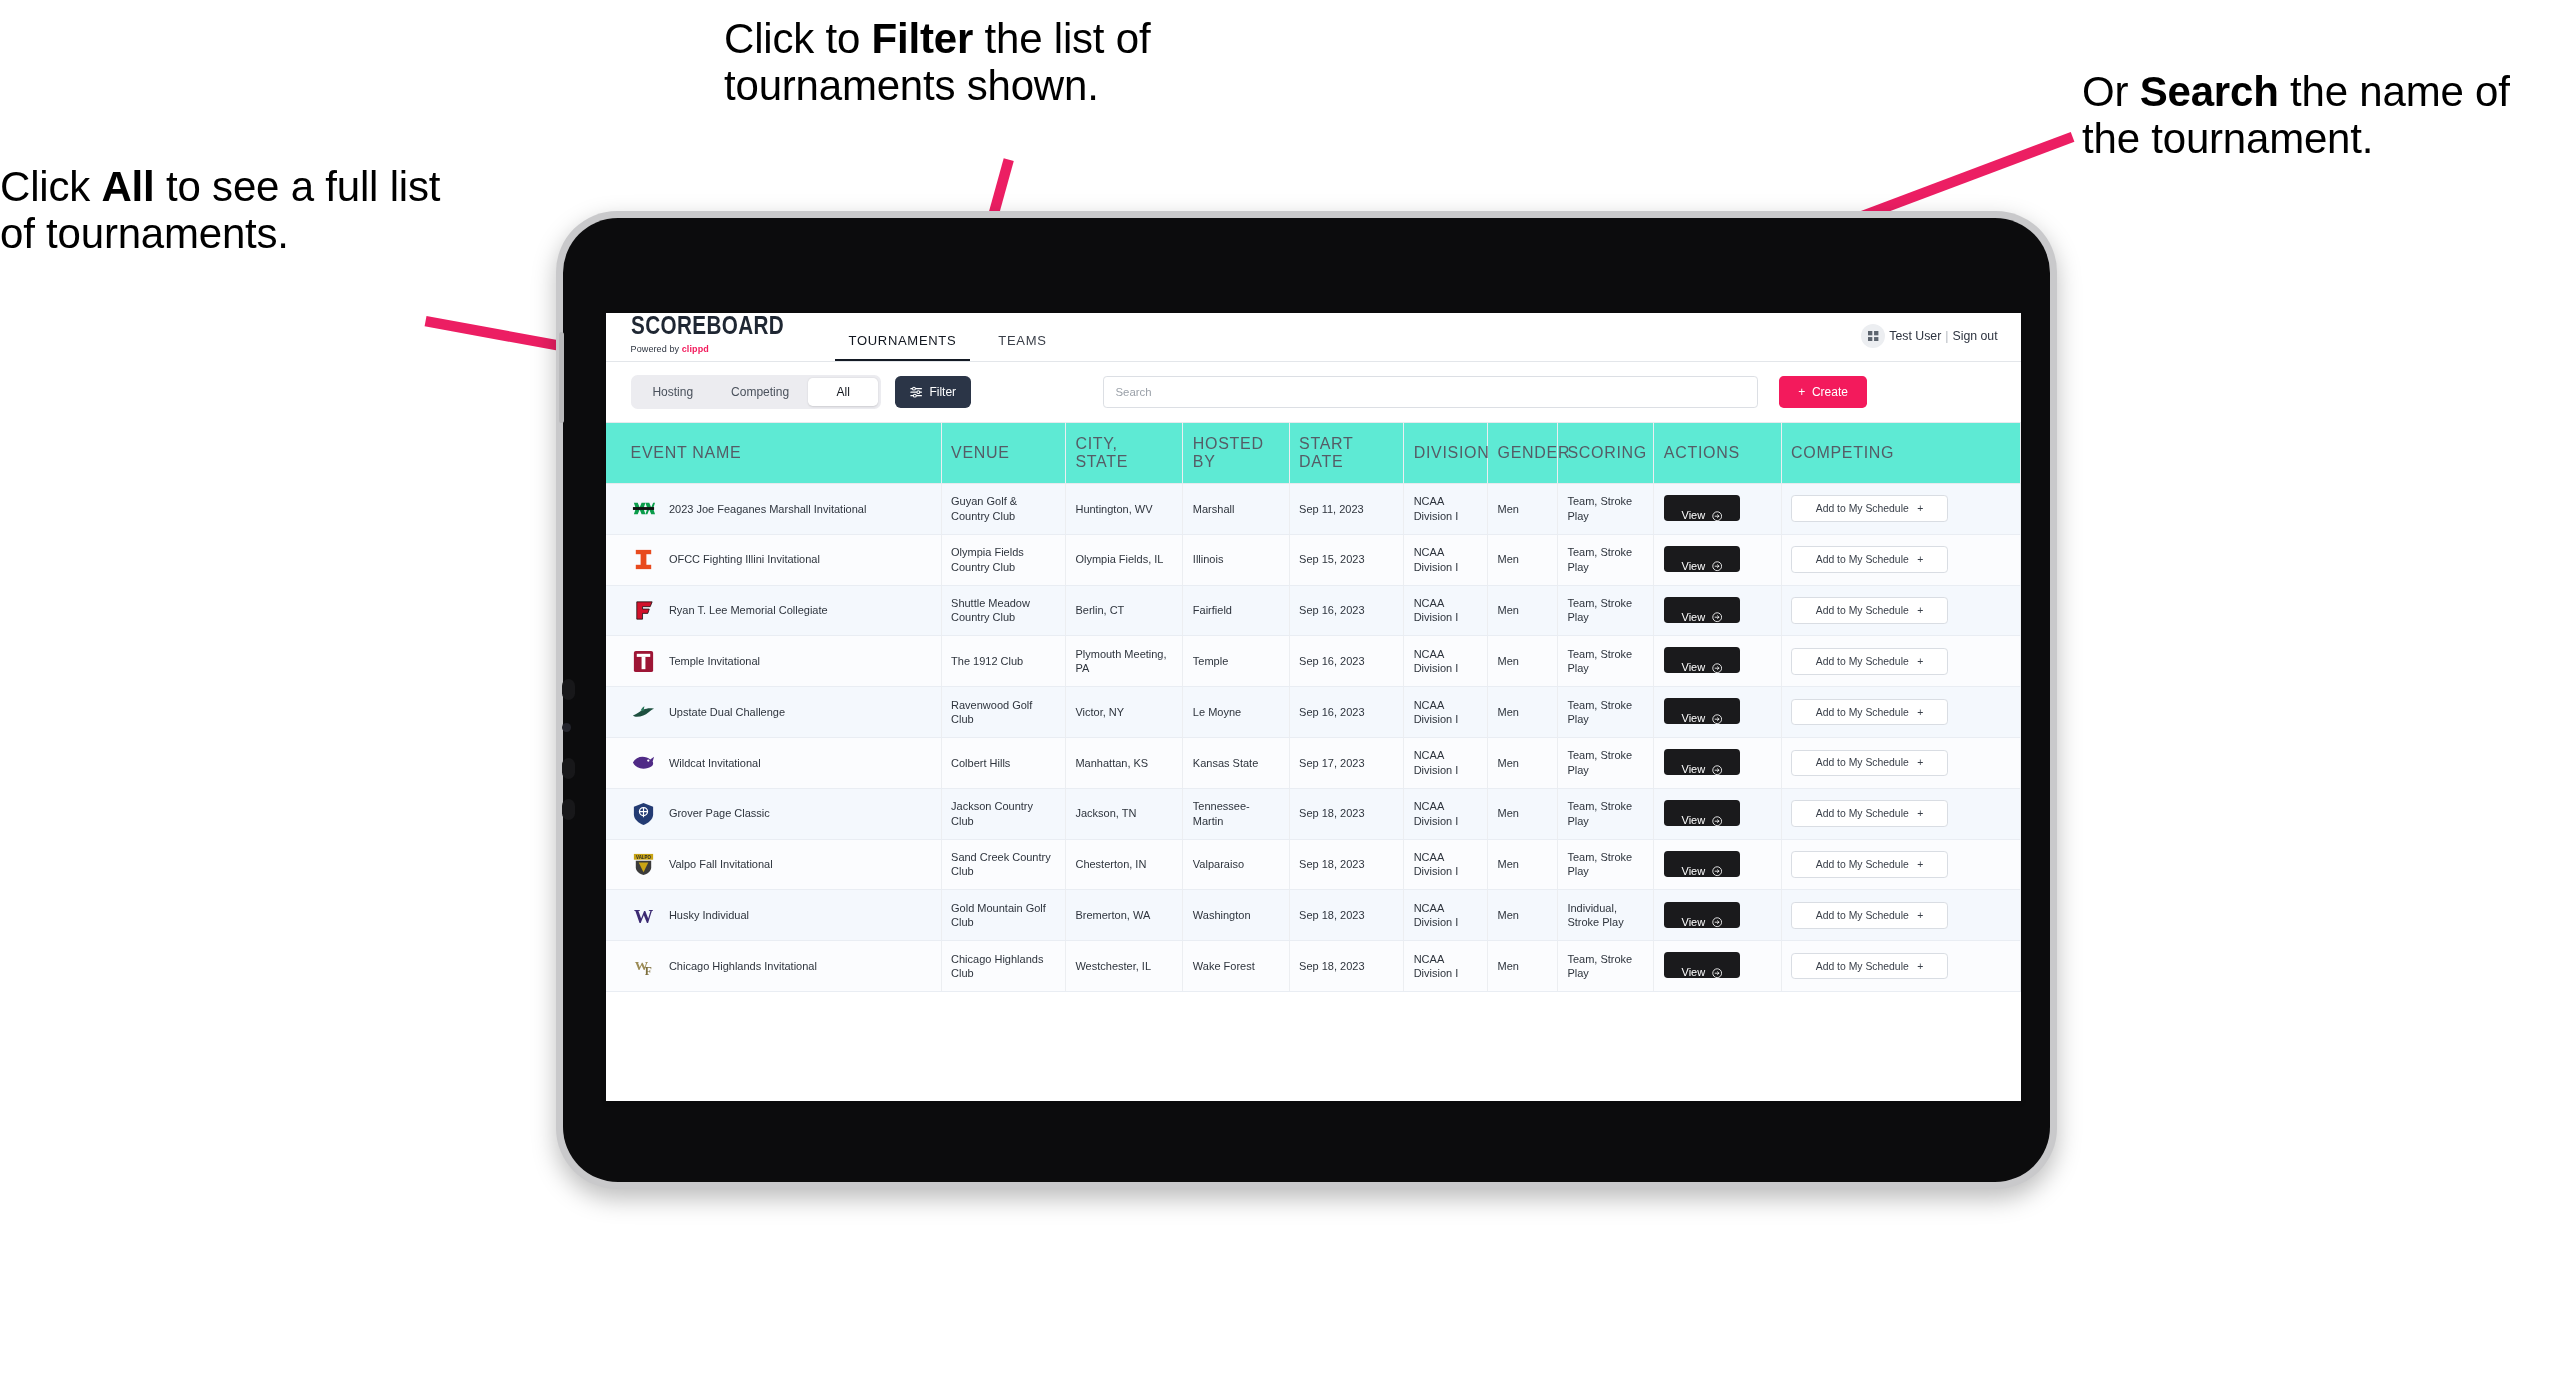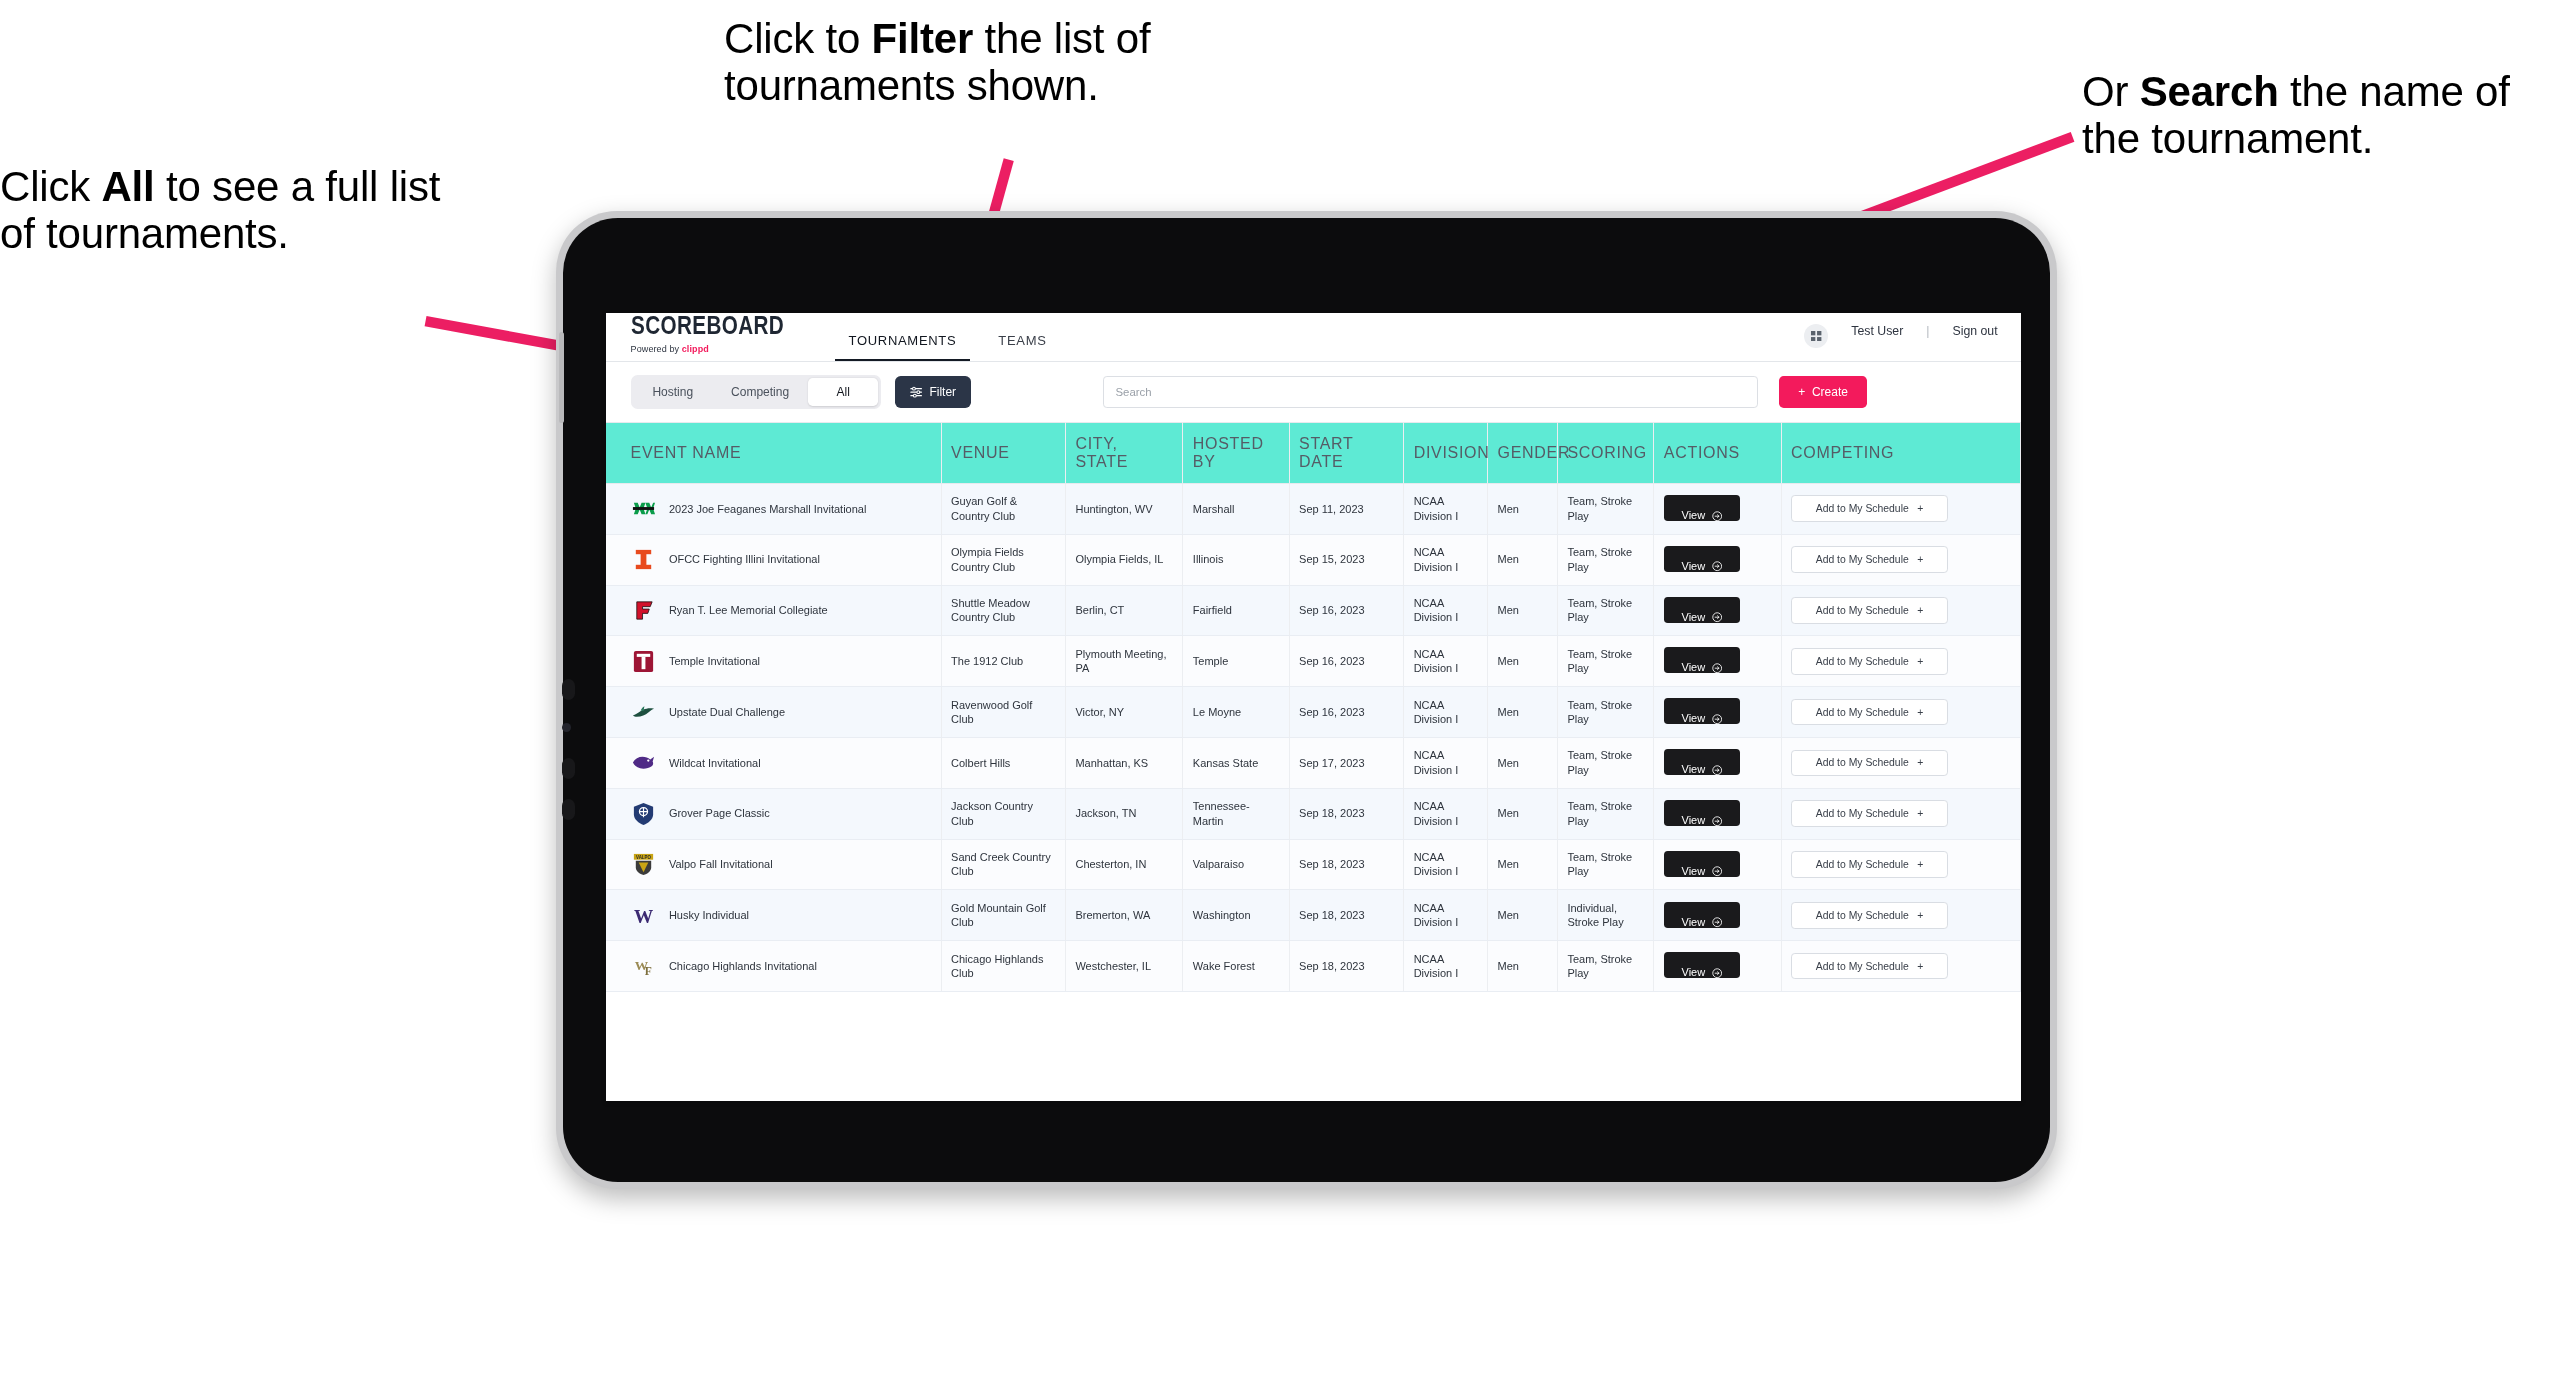--- a/index.html
+++ b/index.html
@@ -83,21 +83,21 @@
     padding: 0 21px 12.3px 21px;
     position: relative; cursor: pointer;
   }
   .navtab.active { color:#11161f; }
   .navtab.active::after {
     content:""; position:absolute; left:7.6px; right:7.6px; bottom:-0.9px;
     height: 2.8px; background:#141a24;
   }
 
   .appbar-right {
-    margin-left: auto; display: flex; gap: 23px;
+    margin-left: auto; display: flex; align-items: center; gap: 4px;
     padding-bottom: 12.3px; font-size: 12.3px; color:#2e3440;
   }
   .avatar {
     width: 24px; height: 24px; border-radius: 50%;
     background: #eceef1; display:flex; align-items:center; justify-content:center;
     color:#555c66;
   }
   .appbar-right .sep { color:#b6bac1; }
   .appbar-right a { color:#2e3440; text-decoration:none; cursor:pointer; }
 

